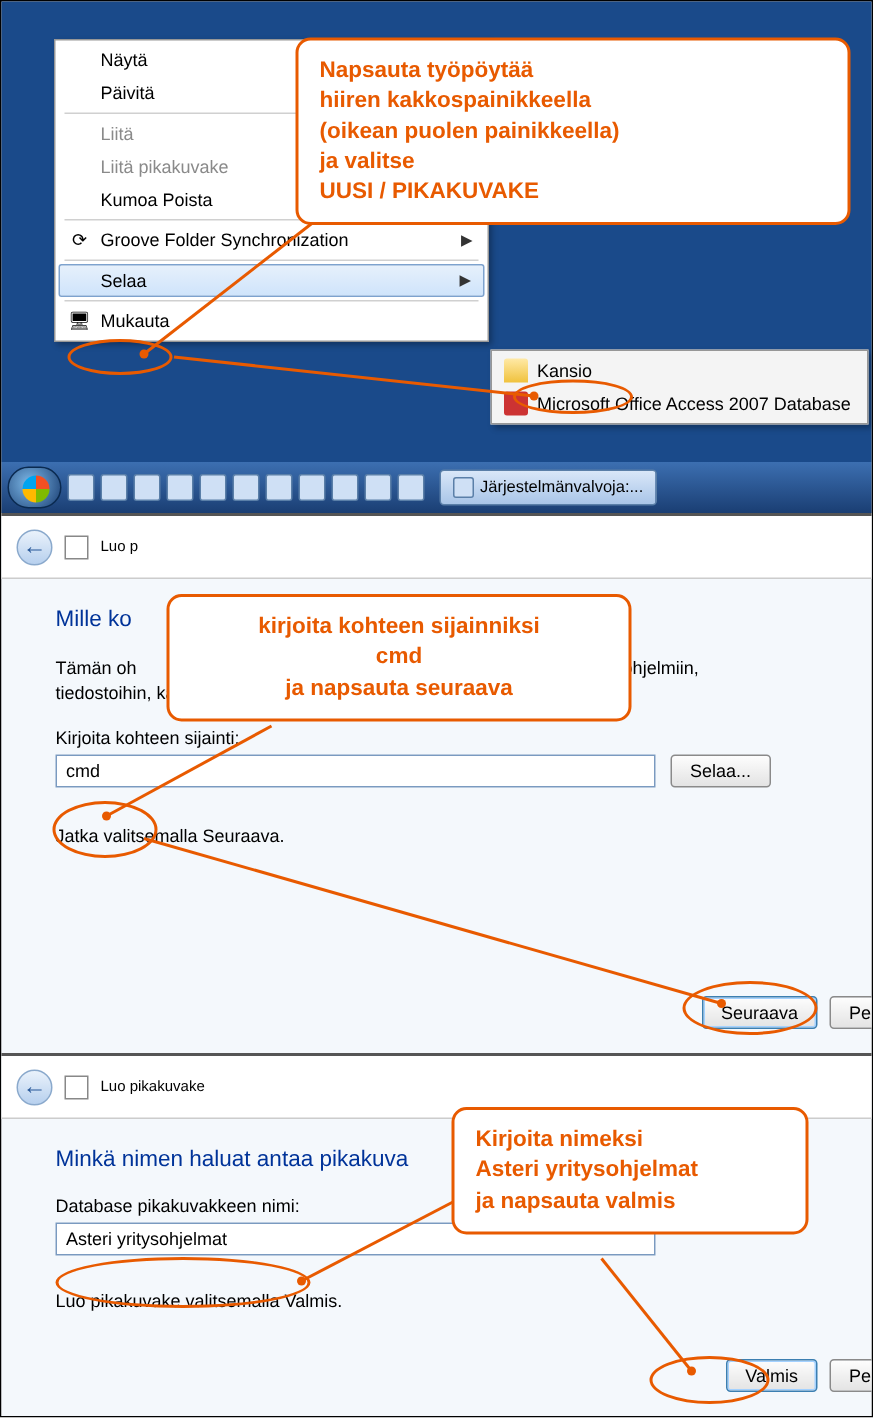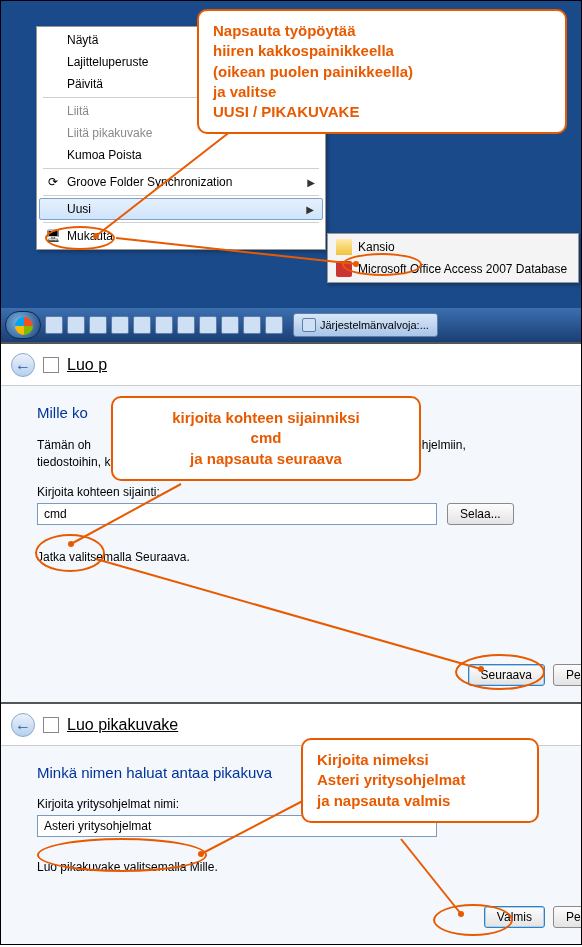--- a/index.html
+++ b/index.html
@@ -19,41 +19,41 @@
   .submenu { position: absolute; left: 326px; top: 232px; width: 252px; background: #f4f4f4; border: 1px solid #979797; box-shadow: 2px 2px 4px rgba(0,0,0,.3); padding: 2px; }
   .submenu .row { display: flex; align-items: center; height: 22px; font-size: 12px; padding: 0 6px 0 28px; position: relative; }
   .submenu .ico { position: absolute; left: 6px; width: 16px; height: 16px; }
   .folder-ico { background: linear-gradient(#ffe9a6,#f0c23d); border-radius: 2px 2px 0 0; }
   .shortcut-ico { background: #fff; border: 1px solid #888; position: relative; }
   .shortcut-ico::after { content:""; position:absolute; bottom:-2px; left:-2px; width:8px; height:8px; background:#fff; border:1px solid #666; border-radius:2px; }
   .access-ico { background: #c33; border-radius: 2px; }
 
   
   .callout { position: absolute; background: #fff; border: 2px solid #e85a00; border-radius: 10px; padding: 10px 14px; color: #e85a00; font-weight: bold; font-size: 15px; line-height: 1.35; z-index: 5; }
-  .callout1 { left: 196px; top: 8px; width: 370px; }
+  .callout1 { left: 196px; top: 24px; width: 370px; }
 
   
   .ring { position: absolute; border: 2px solid #e85a00; border-radius: 50%; }
   .ring1a { left: 44px; top: 225px; width: 70px; height: 24px; }
   .ring1b { left: 341px; top: 252px; width: 80px; height: 23px; }
 
   
   .taskbar { height: 34px; background: linear-gradient(#3c6fb1,#1a3e73); display: flex; align-items: center; padding: 0 4px; gap: 4px; }
   .start { width: 36px; height: 28px; border-radius: 14px; background: radial-gradient(circle at 40% 40%, #7db9e8, #1a3e73); border:1px solid #0a2a50; position: relative; }
   .start::before { content:""; position:absolute; left:9px; top:5px; width:18px; height:18px; border-radius:50%;
     background: conic-gradient(#f25022 0 90deg,#7fba00 90deg 180deg,#ffb900 180deg 270deg,#00a4ef 270deg 360deg); }
   .tbicon { width: 18px; height: 18px; background: #cfe0f5; border: 1px solid #5a7fa8; border-radius: 2px; }
   .tbtask { height: 24px; padding: 0 8px; background: linear-gradient(#d9e7f8,#a9c5e8); border: 1px solid #5a7fa8; border-radius: 3px; font-size: 11px; display: flex; align-items: center; gap: 4px; margin-left: 6px; }
 
   
   .section2 { position: relative; border-top: 2px solid #555; background: #f4f8fc; height: 360px; }
   .dlgtop { height: 42px; background: #fff; border-bottom: 1px solid #ccc; display: flex; align-items: center; padding: 0 10px; gap: 8px; }
   .back { width: 24px; height: 24px; border-radius: 50%; background: linear-gradient(#eaf2fb,#b7d0ee); border: 1px solid #8aa9cc; display:flex; align-items:center; justify-content:center; color:#2a5a9a; }
   .dlgico { width: 16px; height: 16px; background: #fff; border:1px solid #888; }
-  .dlgtitle { font-size: 16px; text-decoration: underline; }
+  .dlgtitle { font-size: 10px; }
   .dlgbody { padding: 18px 36px; }
   .h1 { color: #003399; font-size: 15px; margin-bottom: 16px; font-weight: normal; }
   .p { font-size: 12px; margin-bottom: 14px; line-height: 1.4; }
   .lbl { font-size: 12px; margin-bottom: 4px; }
   .field-row { display: flex; gap: 10px; align-items: center; }
   .txt { height: 22px; border: 1px solid #7a9ac0; background:#fff; font-size: 12px; padding: 0 6px; }
   .btn { height: 22px; padding: 0 12px; background: linear-gradient(#fdfdfd,#e3e3e3); border: 1px solid #8a8a8a; border-radius: 3px; font-size: 12px; }
   .btnrow { position: absolute; right: 0; bottom: 16px; display: flex; gap: 8px; padding-right: 0; }
   .btnrow .btn.primary { border-color: #3c7fb1; box-shadow: 0 0 0 1px #a3d1ff inset; text-align: right; }
   .cutright { overflow: hidden; } 
@@ -79,45 +79,41 @@
 <div class="wrap">
 
   <div class="section1">
 
     <div class="ctxmenu">
       <div class="row">
         <span>Näytä</span>
         <span class="arrow">▶</span>
       </div>
       <div class="row">
-        <span>Lajitteluperuste</span>
-        <span class="arrow">▶</span>
-      </div>
-      <div class="row">
         <span>Päivitä</span>
       </div>
       <div class="sep"></div>
       <div class="row disabled">
         <span>Liitä</span>
       </div>
       <div class="row disabled">
         <span>Liitä pikakuvake</span>
       </div>
       <div class="row">
         <span>Kumoa Poista</span>
       </div>
       <div class="sep"></div>
       <div class="row">
         <span class="ico">⟳</span>
         <span>Groove Folder Synchronization</span>
         <span class="arrow">▶</span>
       </div>
       <div class="sep"></div>
       <div class="row sel">
-        <span>Uusi</span>
+        <span>Selaa</span>
         <span class="arrow">▶</span>
       </div>
       <div class="sep"></div>
       <div class="row">
         <span class="ico">🖥</span>
         <span>Mukauta</span>
       </div>
     </div>
 
     <div class="submenu">
@@ -214,23 +210,23 @@
   </div>
 
   <div class="section3">
     <div class="dlgtop">
       <div class="back">←</div>
       <div class="dlgico"></div>
       <div class="dlgtitle">Luo pikakuvake</div>
     </div>
     <div class="dlgbody">
       <div class="h1">Minkä nimen haluat antaa pikakuva</div>
-      <div class="lbl" style="margin-top:12px">Kirjoita yritysohjelmat nimi:</div>
+      <div class="lbl" style="margin-top:12px">Database pikakuvakkeen nimi:</div>
       <input class="txt" style="width: 400px;" value="Asteri yritysohjelmat">
-      <div class="p" style="margin-top:22px">Luo pikakuvake valitsemalla Mille.</div>
+      <div class="p" style="margin-top:22px">Luo pikakuvake valitsemalla Valmis.</div>
     </div>
     <div class="btnrow cutright">
       <button class="btn primary"><span>Valmis</span></button>
       <button class="btn" style="margin-right:-30px"><span>Peruu</span></button>
     </div>
 
     <div class="callout callout3">
       <div>Kirjoita nimeksi</div>
       <div>Asteri yritysohjelmat</div>
       <div>ja napsauta valmis</div>

